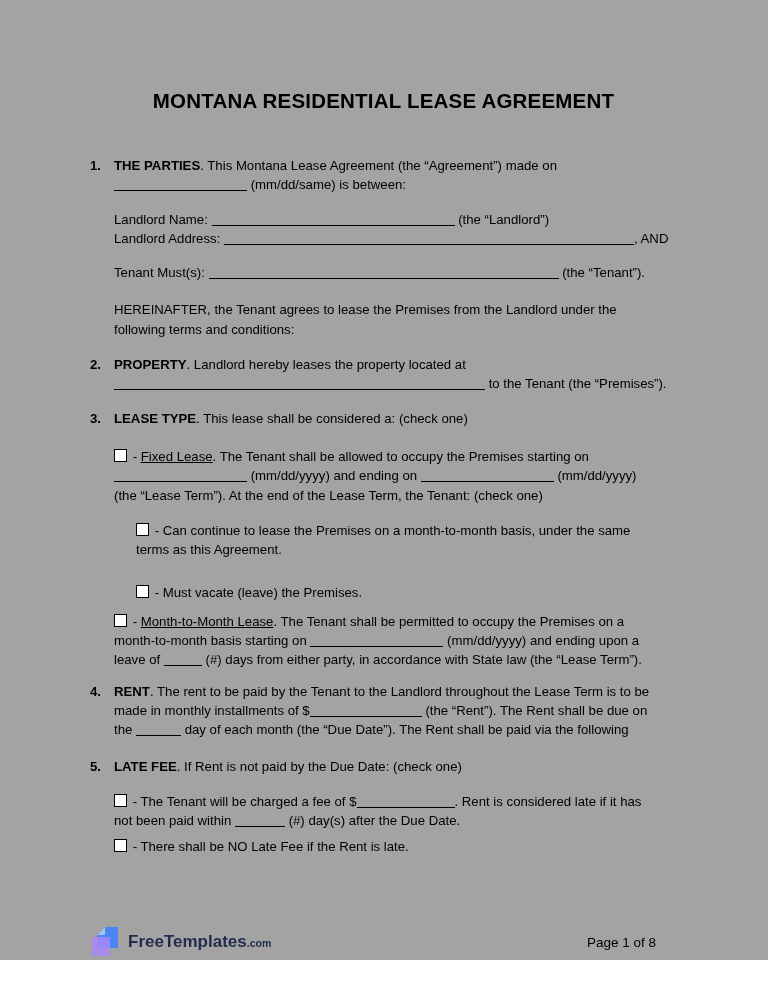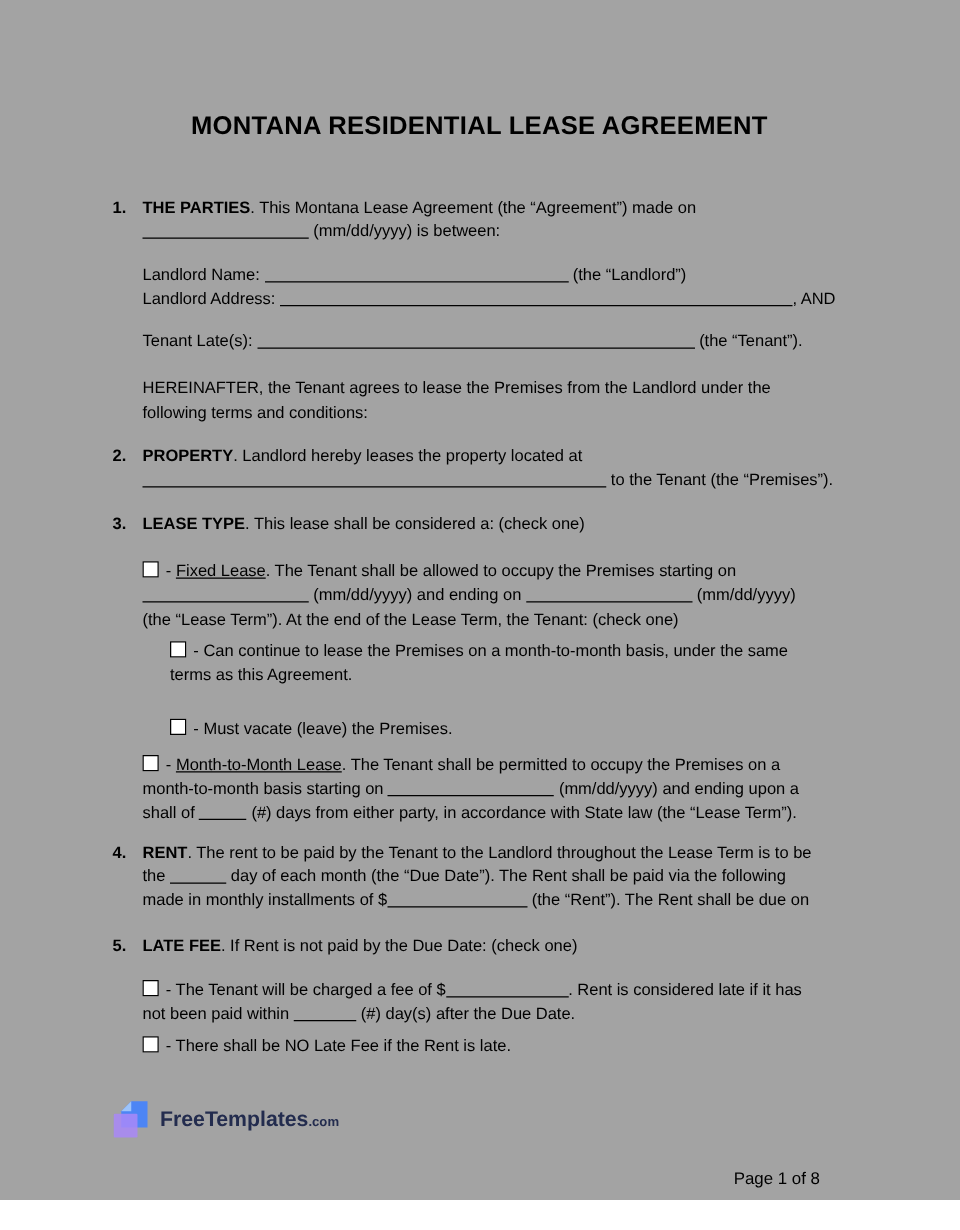--- a/index.html
+++ b/index.html
@@ -30,57 +30,57 @@
   .ind2 { margin-left:46px; }
 
   #s1        { margin-top:44px; }
   .landlord  { margin-top:15px; }
   .tenant    { margin-top:15px; }
   .parties   { margin-top:17px; }
   .herein    { margin-top:18px;margin-left:24px; }
   #s2        { margin-top:16px; }
   #s3        { margin-top:15px; }
   .fixed     { margin-top:19px; }
-  .opt-continue { margin-top:6px; }
+  .opt-continue { margin-top:16px; }
   .opt-vacate   { margin-top:24px; }
   .m2m       { margin-top:9px; }
   #s4        { margin-top:12px; }
   #s5        { margin-top:17px; }
   .lf1       { margin-top:16px; }
   .lf2       { margin-top:7px; }
 
-  .footer-logo { position:absolute; left:90px; top:880px; height:34px;text-align:center; }
+  .footer-logo { position:absolute; left:90px; top:926px; height:34px;text-align:center; }
   .brand-text {
     position:absolute; left:38px; top:7px; white-space:nowrap;
     color:#232c4e; font-weight:bold; font-size:17px; line-height:18px;
   }
   .brand-tld { font-size:10.5px; font-weight:bold; }
   .page-num { position:absolute; top:933px; right:112px; font-size:13.5px;text-align:center; }
 </style>
 </head>
 <body>
 
 <div class="page">
   <div class="content">
 
     <h1 class="title">MONTANA RESIDENTIAL LEASE AGREEMENT</h1>
 
     <div class="sec" id="s1">
       <span class="num">1.</span>
       <div class="line"><span class="b">THE PARTIES</span><span>. This Montana Lease Agreement (the “Agreement”) made on</span></div>
-      <div class="line"><span class="blank" style="width:133px"></span><span> (mm/dd/yyyy) is between:</span></div>
+      <div class="line"><span class="blank" style="width:133px"></span><span> (mm/dd/same) is between:</span></div>
     </div>
 
     <div class="ind1 landlord">
       <div class="line"><span>Landlord Name: </span><span class="blank" style="width:243px"></span><span> (the “Landlord”)</span></div>
       <div class="line"><span>Landlord Address: </span><span class="blank" style="width:410px"></span><span>, AND</span></div>
     </div>
 
     <div class="ind1 tenant">
-      <div class="line"><span>Tenant Late(s): </span><span class="blank" style="width:350px"></span><span> (the “Tenant”).</span></div>
+      <div class="line"><span>Tenant Must(s): </span><span class="blank" style="width:350px"></span><span> (the “Tenant”).</span></div>
     </div>
 
 
     <div class="ind1 herein">
       <div class="line">HEREINAFTER, the Tenant agrees to lease the Premises from the Landlord under the</div>
       <div class="line">following terms and conditions:</div>
     </div>
 
     <div class="sec" id="s2">
       <span class="num">2.</span>
@@ -104,28 +104,28 @@
       <div class="line">terms as this Agreement.</div>
     </div>
 
     <div class="ind2 opt-vacate">
       <div class="line"><span class="cb"></span><span> - Must vacate (leave) the Premises.</span></div>
     </div>
 
     <div class="ind1 m2m">
       <div class="line"><span class="cb"></span><span> - </span><span class="u">Month-to-Month Lease</span><span>. The Tenant shall be permitted to occupy the Premises on a</span></div>
       <div class="line"><span>month-to-month basis starting on </span><span class="blank" style="width:133px"></span><span> (mm/dd/yyyy) and ending upon a</span></div>
-      <div class="line"><span>shall of </span><span class="blank" style="width:38px"></span><span> (#) days from either party, in accordance with State law (the “Lease Term”).</span></div>
+      <div class="line"><span>leave of </span><span class="blank" style="width:38px"></span><span> (#) days from either party, in accordance with State law (the “Lease Term”).</span></div>
     </div>
 
     <div class="sec" id="s4">
       <span class="num">4.</span>
       <div class="line"><span class="b">RENT</span><span>. The rent to be paid by the Tenant to the Landlord throughout the Lease Term is to be</span></div>
+      <div class="line"><span>made in monthly installments of $</span><span class="blank" style="width:112px"></span><span> (the “Rent”). The Rent shall be due on</span></div>
       <div class="line"><span>the </span><span class="blank" style="width:45px"></span><span> day of each month (the “Due Date”). The Rent shall be paid via the following</span></div>
-      <div class="line"><span>made in monthly installments of $</span><span class="blank" style="width:112px"></span><span> (the “Rent”). The Rent shall be due on</span></div>
     </div>
 
     <div class="sec" id="s5">
       <span class="num">5.</span>
       <div class="line"><span class="b">LATE FEE</span><span>. If Rent is not paid by the Due Date: (check one)</span></div>
     </div>
 
     <div class="ind1 lf1">
       <div class="line"><span class="cb"></span><span> - The Tenant will be charged a fee of $</span><span class="blank" style="width:98px"></span><span>. Rent is considered late if it has</span></div>
       <div class="line"><span>not been paid within </span><span class="blank" style="width:50px"></span><span> (#) day(s) after the Due Date.</span></div>

